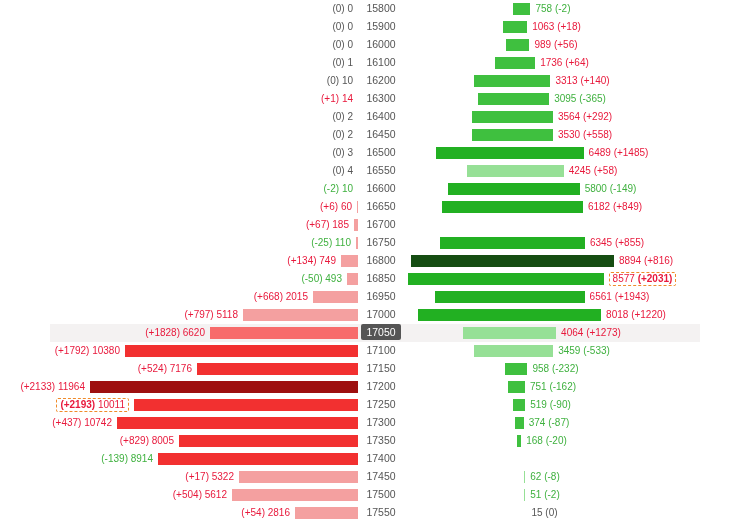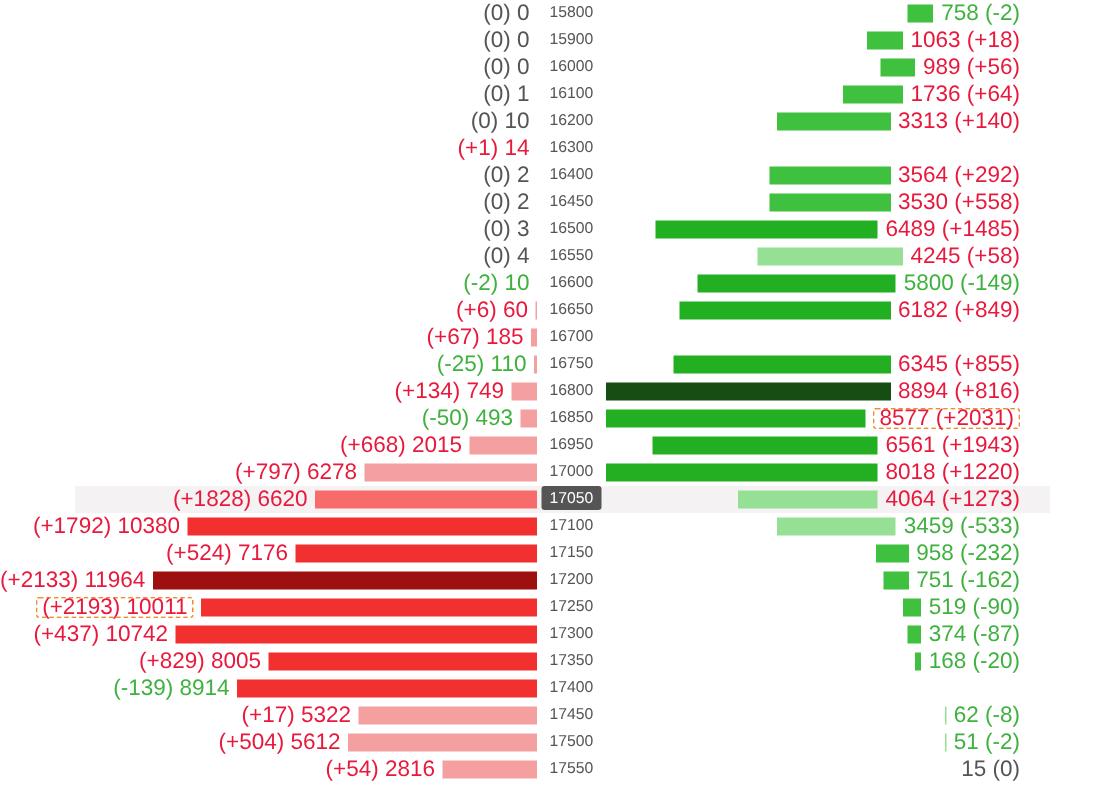--- a/index.html
+++ b/index.html
@@ -44,33 +44,33 @@
   .center {
     width: 46px;
     display: flex;
     align-items: flex-start;
     justify-content: center;
     position: relative;
     z-index: 3;
   }
   .right {
     width: 276px;
-    justify-content: flex-end;
+    justify-content: center;
   }
   .lbl {
-    font-size: 15px;
+    font-size: 10px;
     white-space: nowrap;
     line-height: 12px;
   }
   .left .lbl { margin-right: 5px; }
   .right .lbl { margin-left: 5px; }
   .delta-up { color: #e8193c; }
   .delta-down { color: #3fb13f; }
   .delta-zero { color: #555555; }
-  .bold { font-weight: normal; }
+  .bold { font-weight: bold; }
   .bar {
     height: 12px;
     display: block;
   }
   .ctr-lbl {
     font-size: 10.5px;
     color: #555555;
     line-height: 12px;
     padding: 2px 4px;
     white-space: nowrap;
@@ -157,20 +157,24 @@
       </div>
     </div>
     <div class="row">
       <div class="side left">
         <span class="lbl"><span class="delta-up">(+1)</span> <span class="delta-up">14</span></span>
         <span class="bar" style="width: 0px; background: transparent;"></span>
       </div>
       <div class="side center">
         <span class="ctr-lbl">16300</span>
       </div>
+      <div class="side right">
+        <span class="bar" style="width: 71px; background: rgb(63, 192, 63);"></span>
+        <span class="lbl"><span class="delta-down">3095</span> <span class="delta-down">(-365)</span></span>
+      </div>
     </div>
     <div class="row">
       <div class="side left">
         <span class="lbl"><span class="delta-zero">(0)</span> <span class="delta-zero">2</span></span>
         <span class="bar" style="width: 0px; background: transparent;"></span>
       </div>
       <div class="side center">
         <span class="ctr-lbl">16400</span>
       </div>
       <div class="side right">
@@ -299,21 +303,21 @@
       <div class="side center">
         <span class="ctr-lbl">16950</span>
       </div>
       <div class="side right">
         <span class="bar" style="width: 150px; background: rgb(34, 176, 34);"></span>
         <span class="lbl"><span class="delta-up">6561</span> <span class="delta-up">(+1943)</span></span>
       </div>
     </div>
     <div class="row">
       <div class="side left">
-        <span class="lbl"><span class="delta-up">(+797)</span> <span class="delta-up">6278</span></span>
+        <span class="lbl"><span class="delta-up">(+797)</span> <span class="delta-up">5118</span></span>
         <span class="bar" style="width: 115px; background: rgb(244, 160, 160);"></span>
       </div>
       <div class="side center">
         <span class="ctr-lbl">17000</span>
       </div>
       <div class="side right">
         <span class="bar" style="width: 183px; background: rgb(34, 176, 34);"></span>
         <span class="lbl"><span class="delta-up">8018</span> <span class="delta-up">(+1220)</span></span>
       </div>
     </div>

